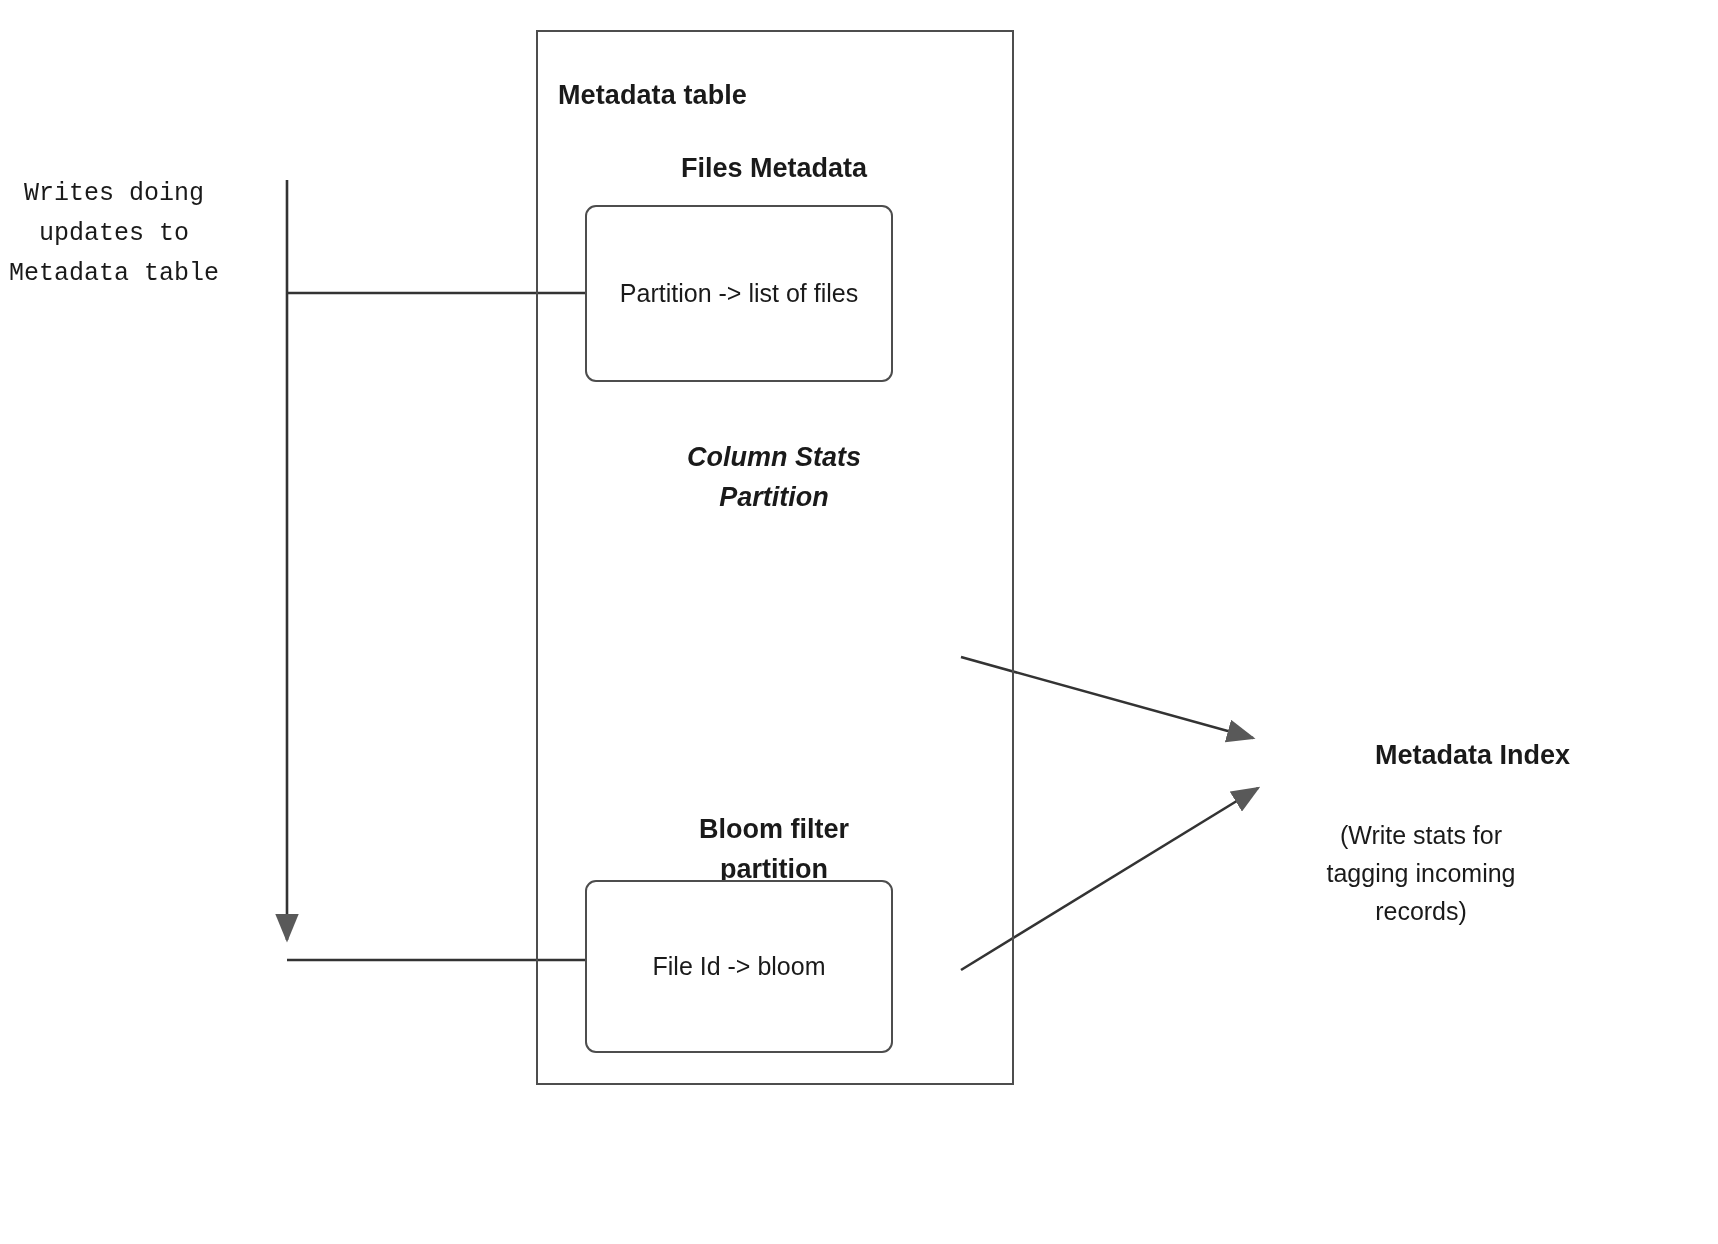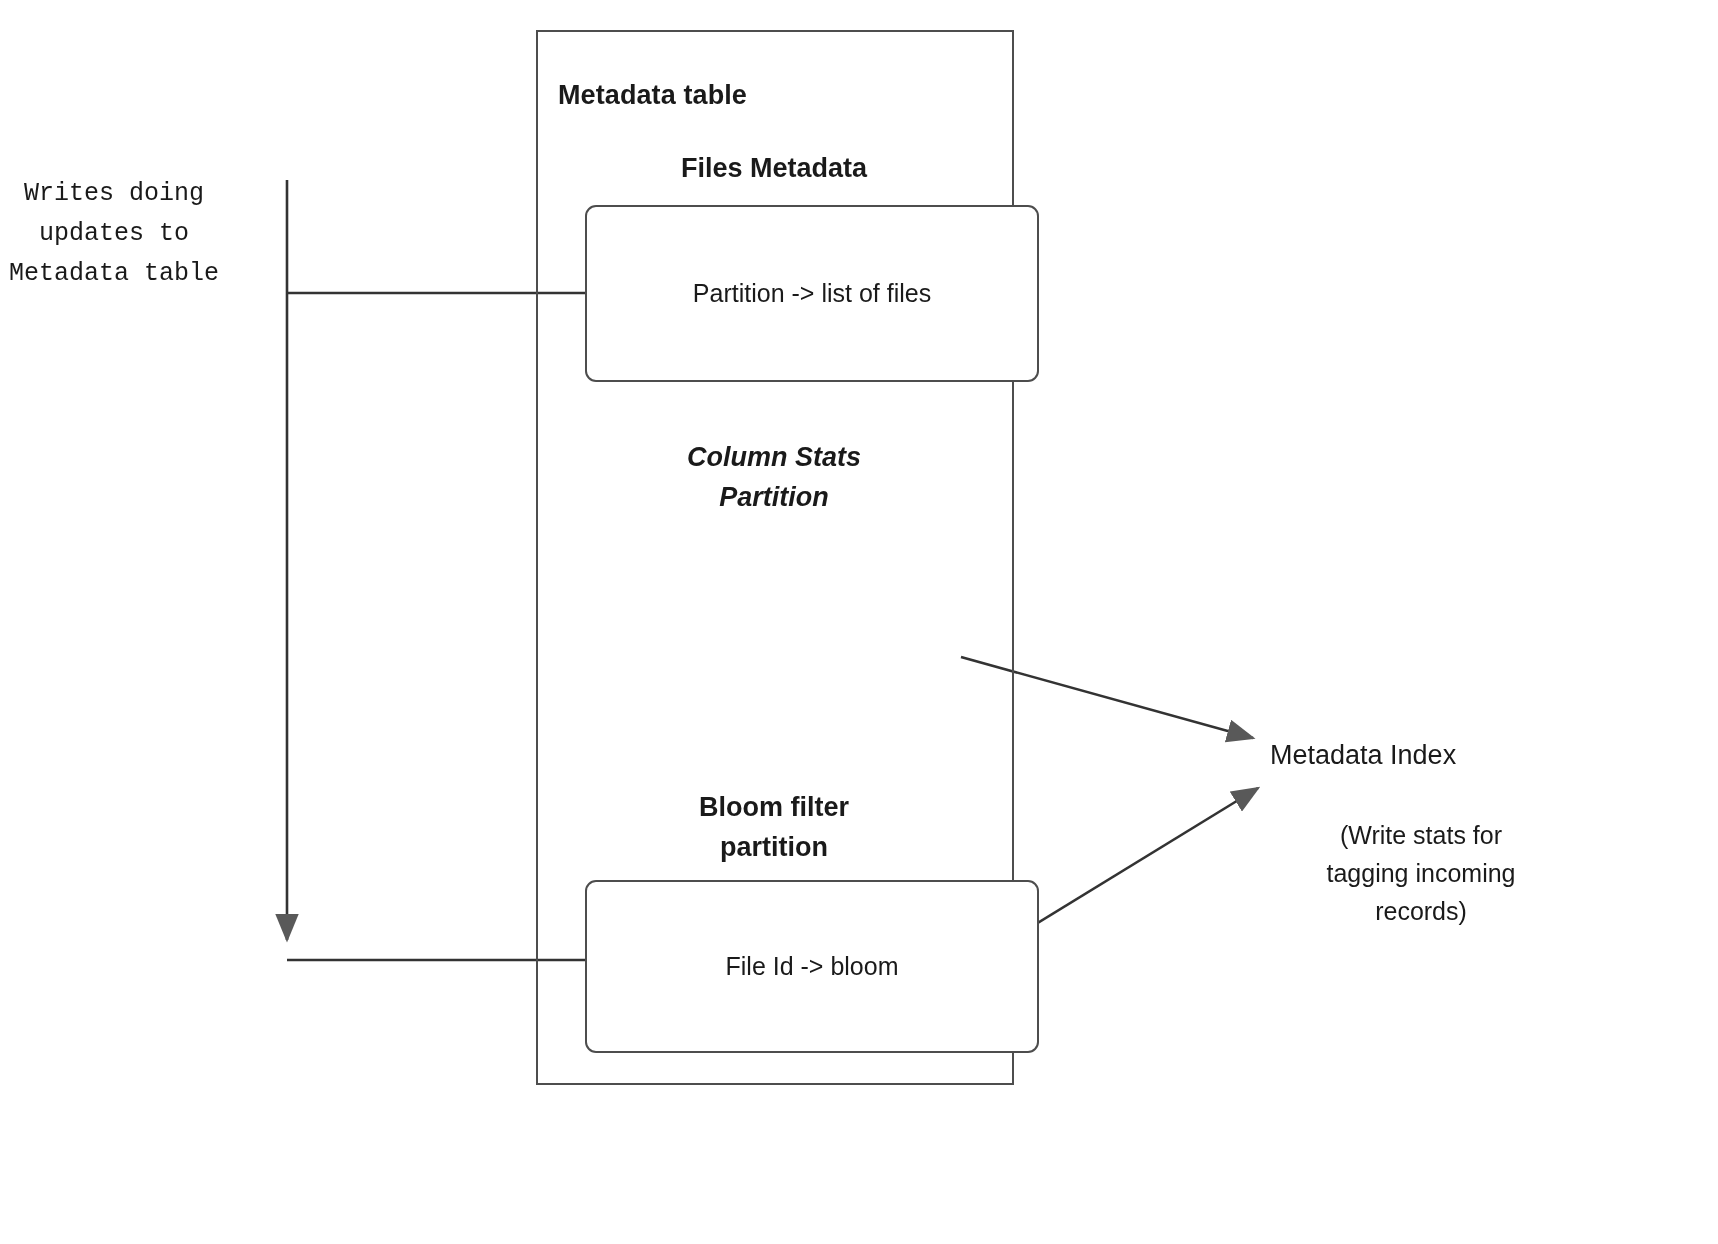--- a/index.html
+++ b/index.html
@@ -58,21 +58,21 @@
     line-height: 40px;
   }
   #title-files { top: 148px; }
   #title-colstats { top: 437px; font-style: italic; }
   #title-bloom { top: 787px; }
 
   
   .inner-box {
     position: absolute;
     left: 585px;
-    width: 454px;
+    width: 308px;
     box-sizing: border-box;
     border-radius: 11px;
     background: #ffffff;
     display: flex;
     align-items: center;
     justify-content: center;
     text-align: center;
     font-size: 25px;
     color: #1a1a1a;
     line-height: 39px;
@@ -107,23 +107,23 @@
     white-space: pre-line;
     font-family: Liberation Mono, monospace;
   }
 
   
   .right-title {
     position: absolute;
     left: 1270px;
     top: 740px;
     width: 300px;
-    text-align: left;
+    text-align: right;
     font-size: 27px;
-    font-weight: normal;
+    font-weight: bold;
     color: #1a1a1a;
     white-space: nowrap;
   }
   .right-caption {
     position: absolute;
     left: 1285px;
     top: 816px;
     width: 272px;
     text-align: center;
     font-size: 25px;
@@ -167,21 +167,21 @@
   <div class="container-title">Metadata table</div>
 
   <div class="section-title" id="title-files">Files Metadata</div>
   <div class="inner-box" id="box-files">
     <span class="box-text">Partition -&gt; list of files</span>
   </div>
 
   <div class="section-title" id="title-colstats" style="white-space: pre-line;">Column Stats
 Partition</div>
 
-  <div class="section-title" id="title-bloom" style="white-space: pre-line;">Bloom filter
+  <div class="section-title" id="title-bloom" style="white-space: pre-line; margin-top: 22px;">Bloom filter
 partition</div>
   <div class="inner-box" id="box-bloom">
     <span class="box-text">File Id -&gt; bloom</span>
   </div>
 
   <div class="right-title">Metadata Index</div>
   <div class="right-caption">(Write stats for
 tagging incoming
 records)</div>
 

